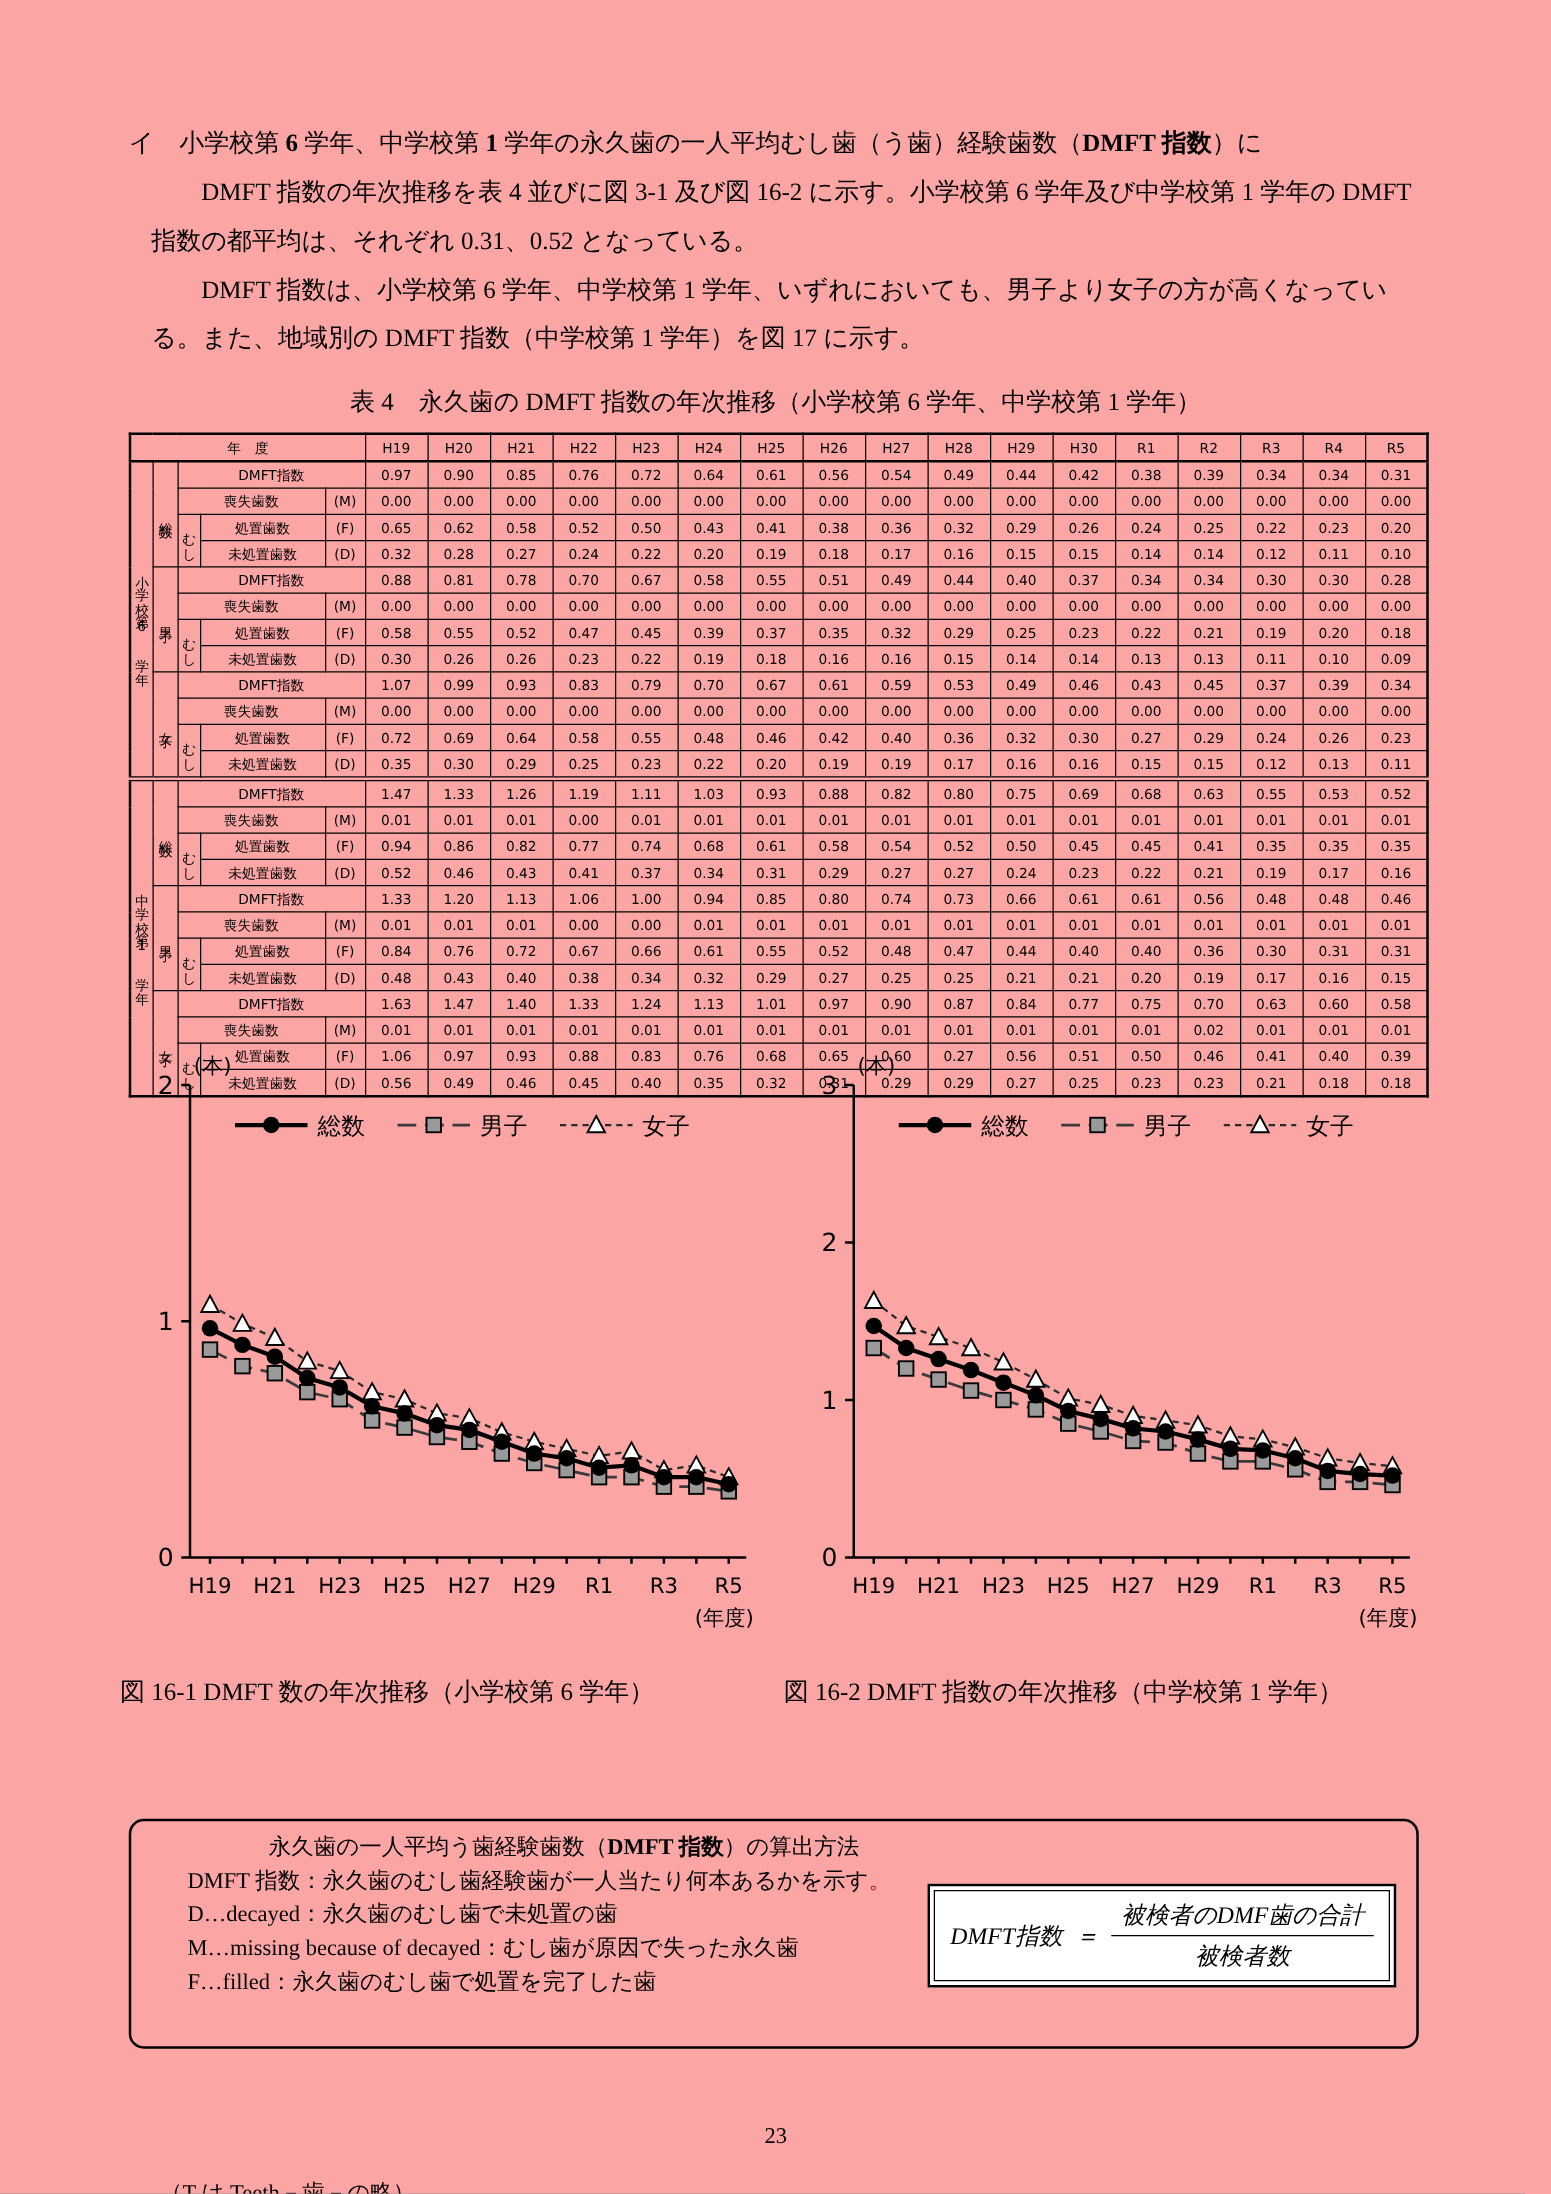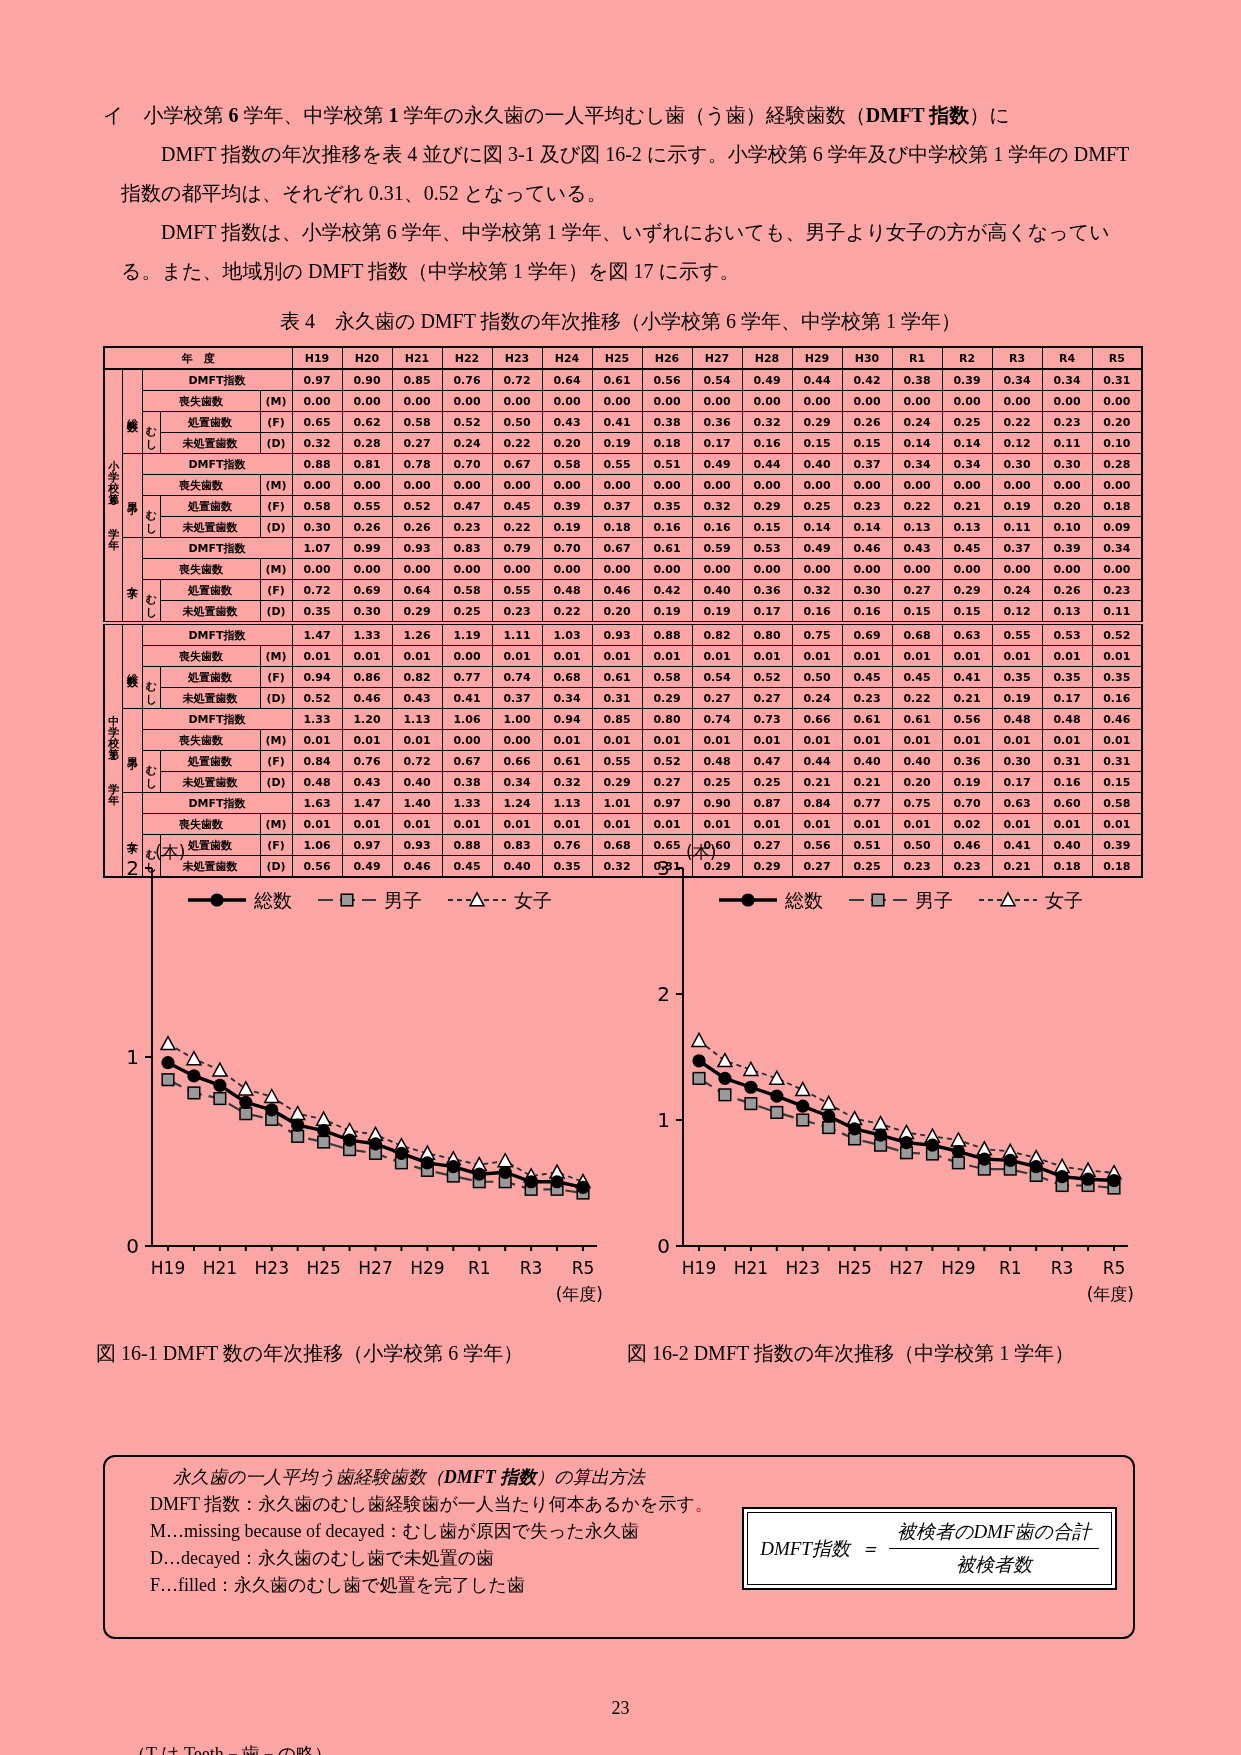--- a/index.html
+++ b/index.html
@@ -6,41 +6,41 @@
   .page{position:relative;width:1241px;height:1755px;background:#fca5a5;margin:0 auto;
         font-family:"Liberation Serif",serif;color:#000;overflow:hidden;}
   
   .intro{position:absolute;top:96px;left:103px;width:1046px;font-size:20px;line-height:1.95;}
   .intro .hline2{padding-left:20px;}
   .intro p{margin:0;padding-left:18px;text-indent:2em;}
   b{font-weight:bold;}
   
   .table-title{position:absolute;top:308px;left:0;width:1241px;text-align:center;font-size:20px;}
   table.dmft{position:absolute;top:346px;left:103px;border-collapse:collapse;table-layout:fixed;
-             font-family:"DejaVu Sans",sans-serif;font-size:11px;font-weight:bold;}
+             font-family:"DejaVu Sans",sans-serif;font-size:11px;}
   table.dmft td{border:1px solid #000;height:20px;padding:0 2px;text-align:center;vertical-align:middle;
                 overflow:hidden;white-space:nowrap;}
   table.dmft{border:2px solid #000;}
   table.dmft tr.row-header td{border-bottom:2px solid #000;font-size:11px;}
   table.dmft tr.sep-top td{border-top:4px double #000;}
   .vtext{writing-mode:vertical-rl;text-orientation:upright;margin:0 auto;line-height:1;}
   td.cell-school .vtext{letter-spacing:11px;}
   td.cell-gender .vtext{letter-spacing:3px;}
   td.cell-mushiba .vtext{letter-spacing:1px;}
   td.cell-metric{text-align:center;}
   td.cell-val{text-align:center;}
   
   .charts-row{position:absolute;top:842px;left:92px;display:flex;gap:16px;}
   .chart-box{width:515px;}
   .chart-box svg{display:block;font-family:"DejaVu Sans",sans-serif;}
   .chart-caption{margin-top:20px;font-size:20px;padding-left:4px;}
   
   .note-box{position:absolute;top:1455px;left:103px;width:1032px;height:184px;
             border:2px solid #000;border-radius:12px;box-sizing:border-box;font-size:18px;}
-  .note-title{margin:8px 0 2px 68px;font-style:italic;}
+  .note-title{margin:8px 0 2px 110px;}
   .note-line{margin:3px 0 0 45px;}
   .red{color:#c00000;}
   .formula-outer{position:absolute;right:16px;top:50px;border:2px solid #000;padding:3px;background:#fff;}
   .formula-inner{border:1.5px solid #000;padding:6px 12px;display:flex;align-items:center;gap:10px;
                  font-style:italic;font-size:19px;}
   .frac{display:inline-flex;flex-direction:column;text-align:center;}
   .frac .num{border-bottom:1.5px solid #000;padding:0 8px 3px;}
   .frac .den{padding-top:3px;}
   .note-footnote{position:absolute;top:1742px;left:128px;font-size:18px;}
   .page-number{position:absolute;top:1698px;left:0;width:1241px;text-align:center;font-size:18px;}
@@ -881,22 +881,22 @@
           </svg>
         </div>
       <div class="chart-caption">図 16-2 DMFT 指数の年次推移（中学校第 1 学年）</div>
     </div>
   </div>
 
   <div class="note-box">
     <div class="note-title"><span>永久歯の一人平均う歯経験歯数（</span><b>DMFT 指数</b><span>）の算出方法</span></div>
     <div id="note-lines">
         <div class="note-line"><span>DMFT 指数：永久歯のむし歯経験歯が一人当たり何本あるかを示す</span><span class="red">。</span></div>
+        <div class="note-line"><span>D…decayed：永久歯のむし歯で未処置の歯</span></div>
         <div class="note-line"><span>M…missing because of decayed：むし歯が原因で失った永久歯</span></div>
-        <div class="note-line"><span>D…decayed：永久歯のむし歯で未処置の歯</span></div>
         <div class="note-line"><span>F…filled：永久歯のむし歯で処置を完了した歯</span></div>
       </div>
     <div class="formula-outer">
       <div class="formula-inner">
         <span>DMFT指数</span>
         <span>＝</span>
         <span class="frac">
           <span class="num">被検者のDMF歯の合計</span>
           <span class="den">被検者数</span>
         </span>

